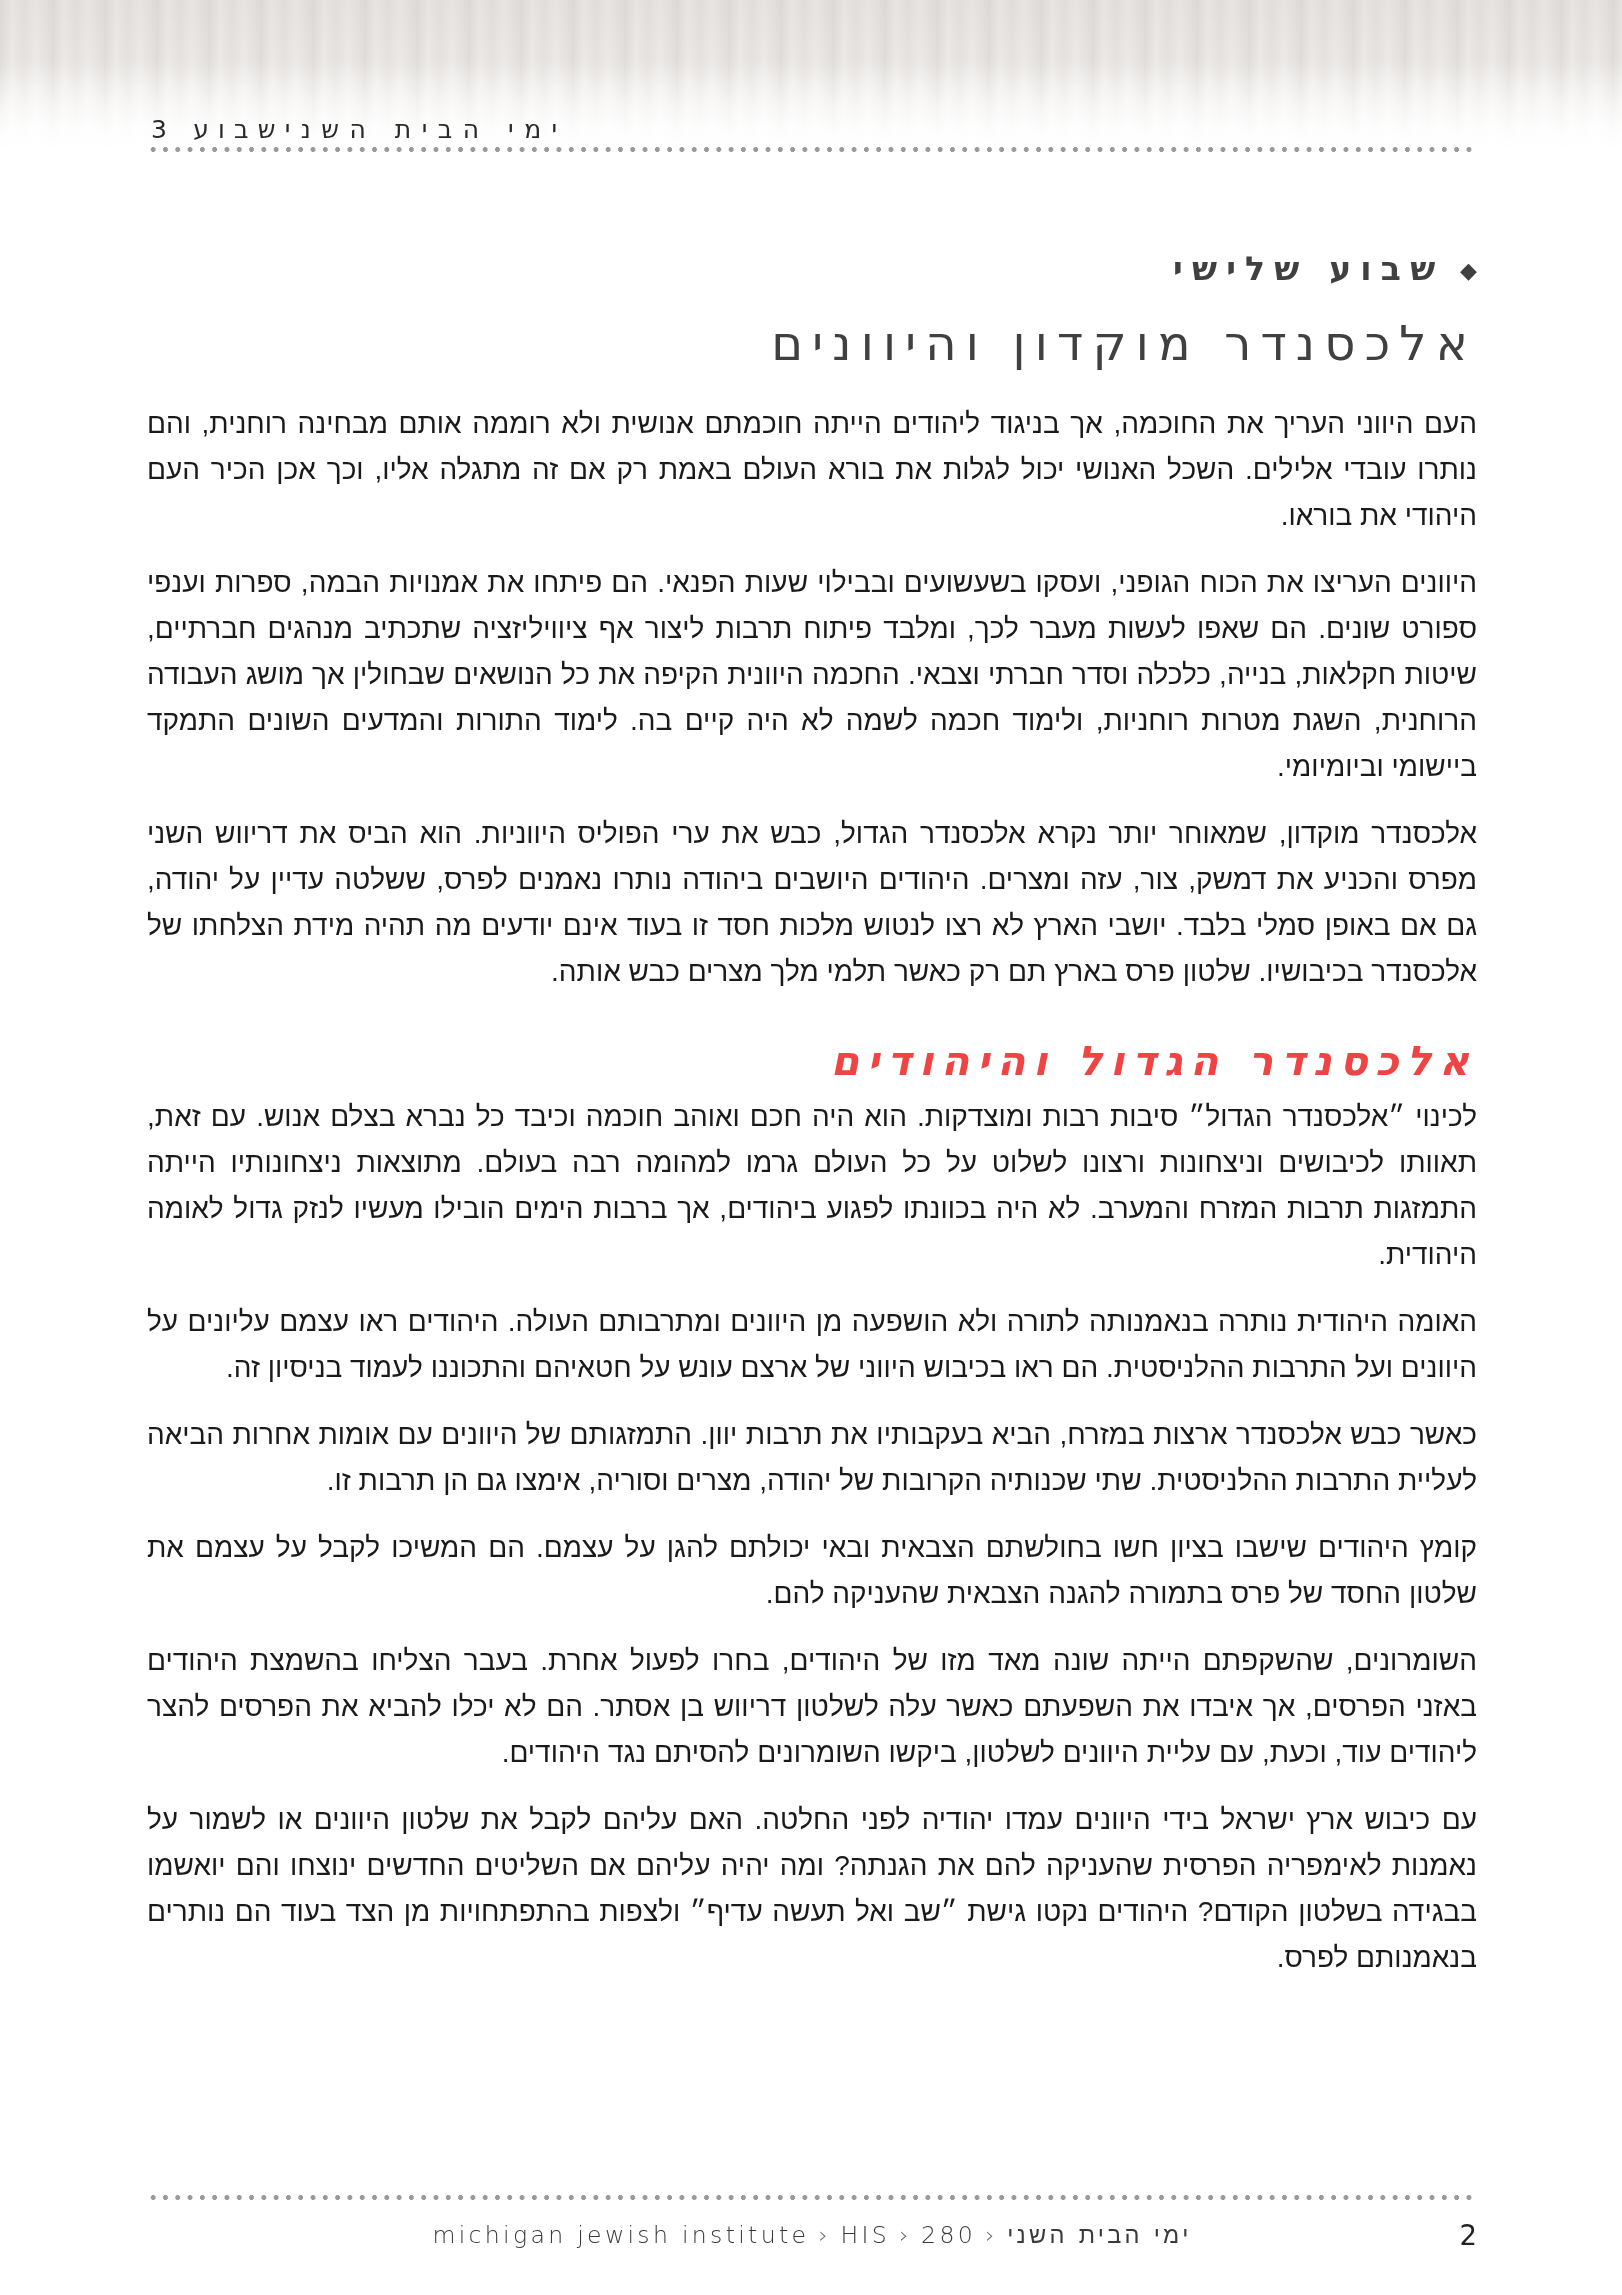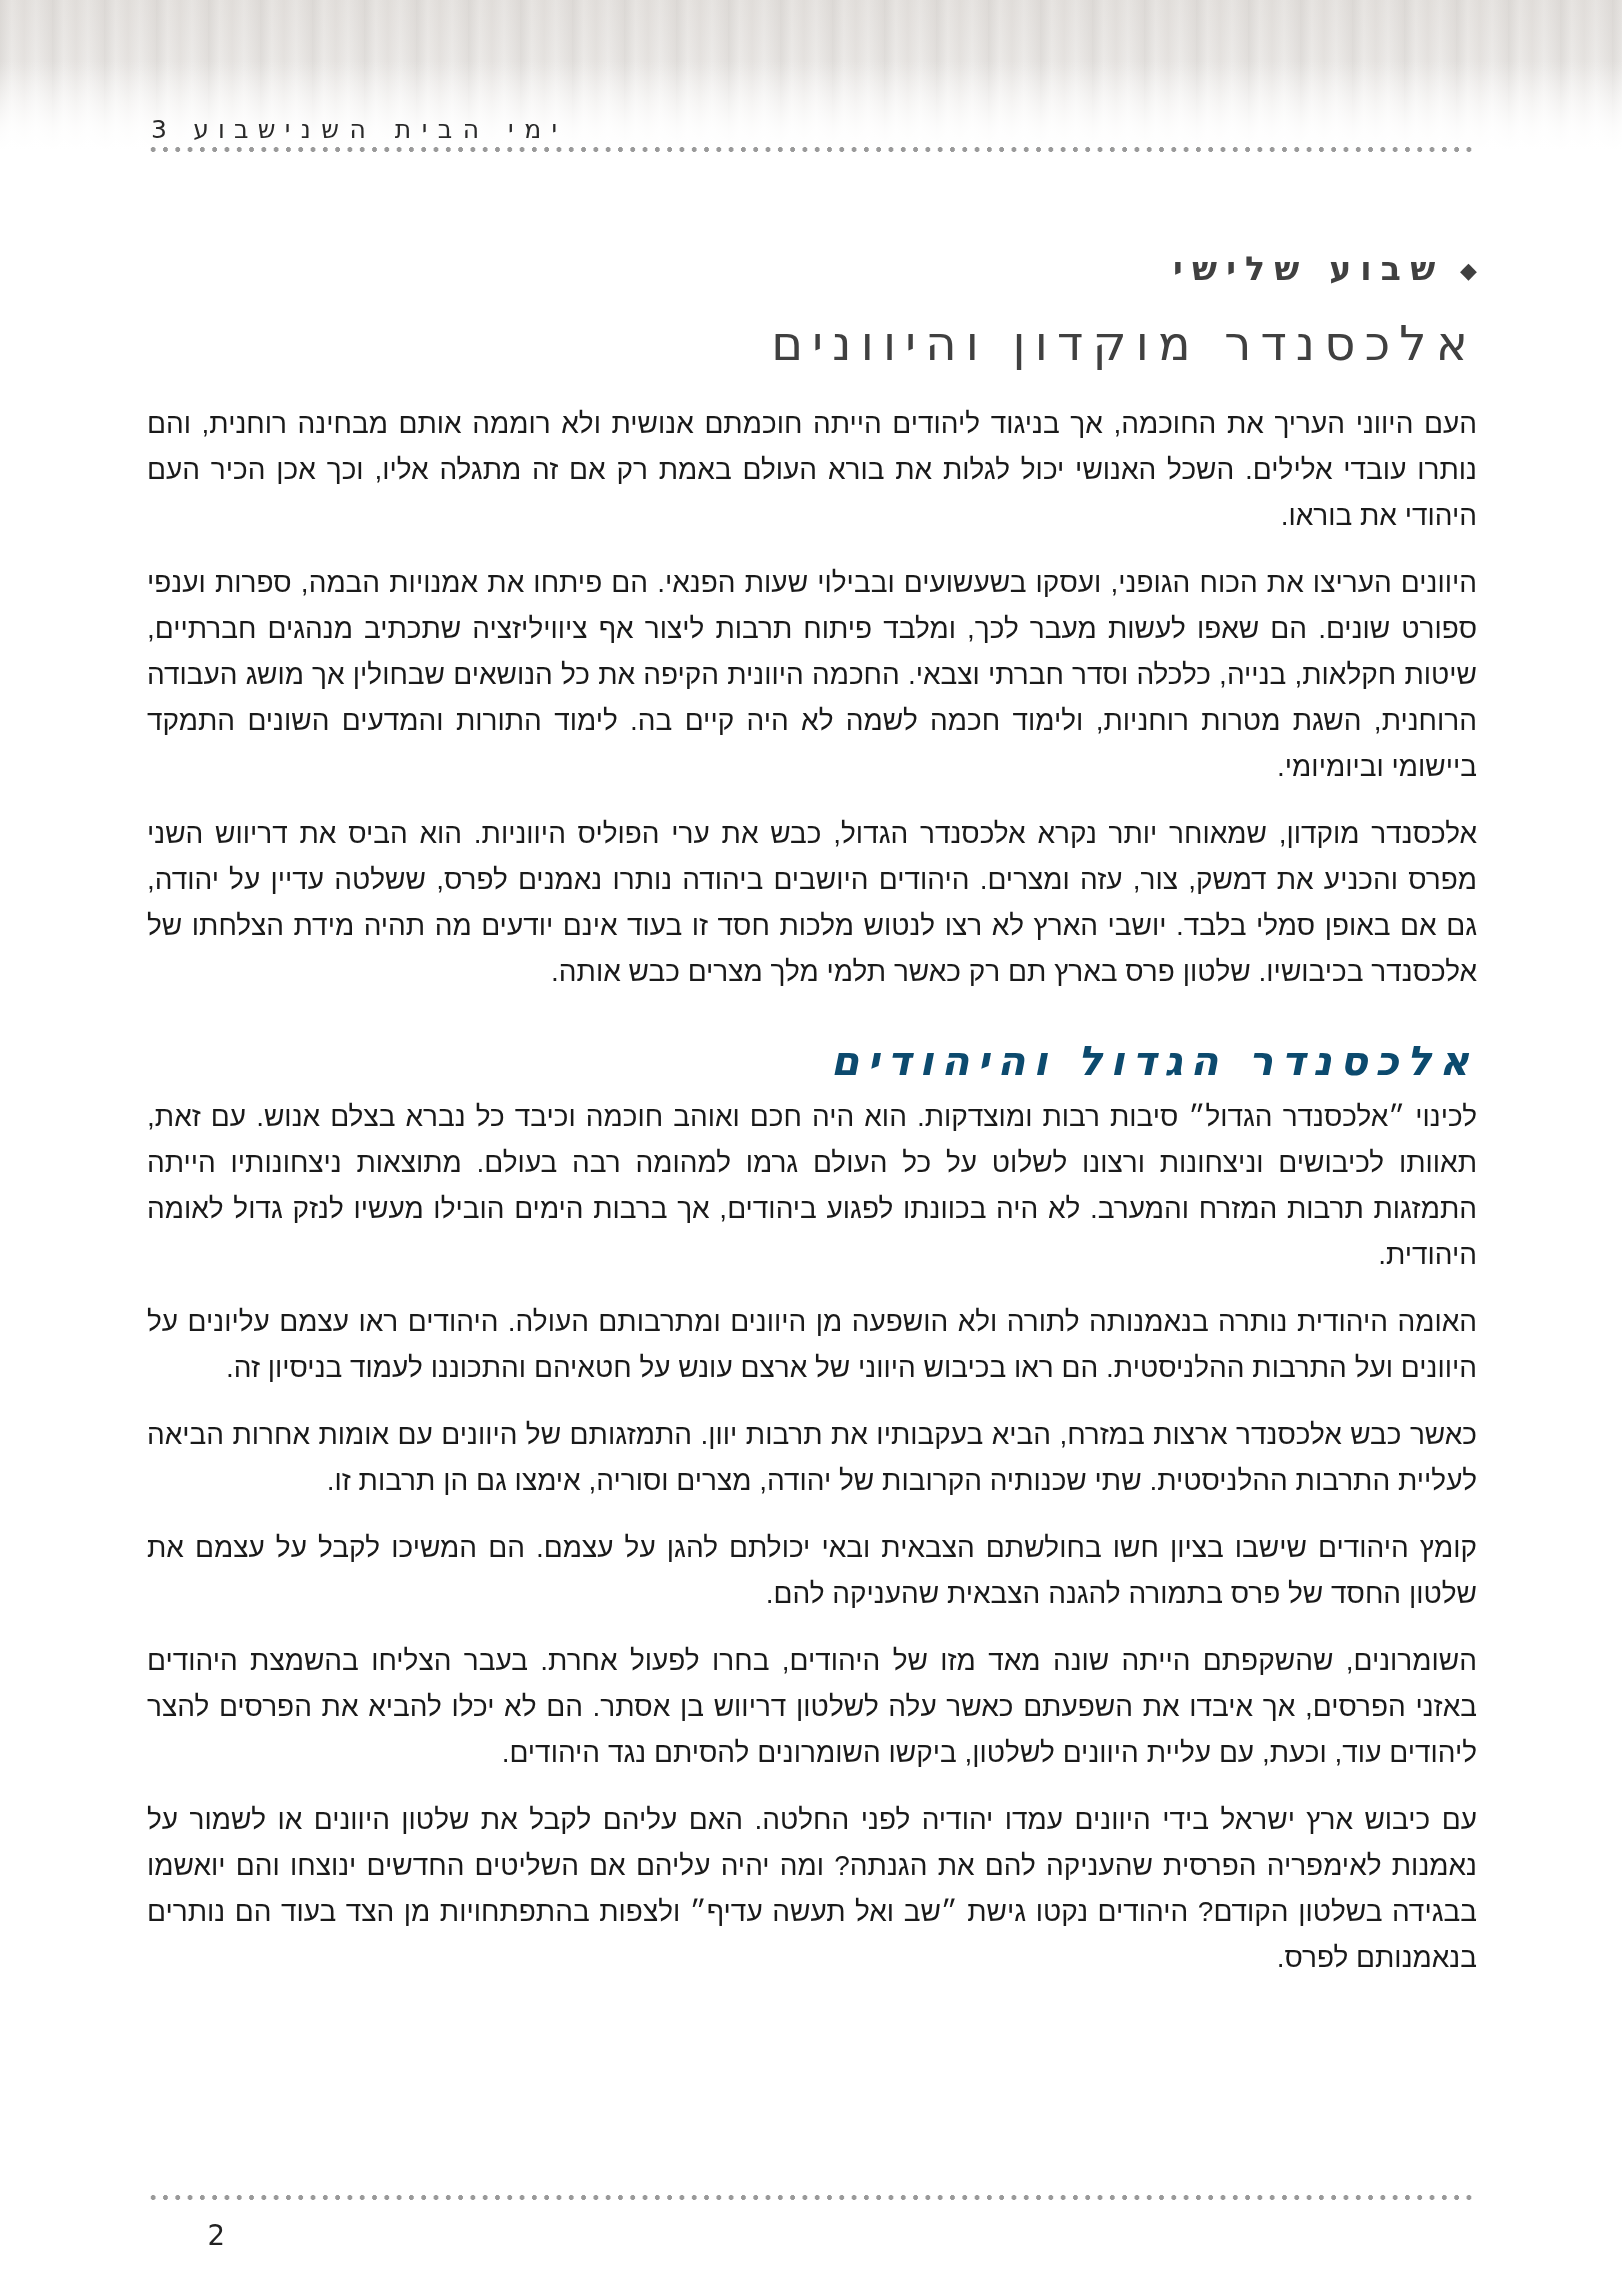--- a/index.html
+++ b/index.html
@@ -52,21 +52,21 @@
     margin: 0; height: 54px; line-height: 54px;
   }
   .kicker .diamond { font-size: 22px; margin-left: 15.7px; vertical-align: middle; letter-spacing: 0; }
   .h1 {
     font-family: "DejaVu Sans", sans-serif; font-weight: normal;
     font-size: 48px; letter-spacing: 9.2px; color: #404040;
     margin: 0; height: 79px; line-height: 79px; margin-top: 7.9px;
   }
   .h2 {
     font-family: "DejaVu Sans", sans-serif; font-weight: bold; font-style: italic;
-    font-size: 41px; letter-spacing: 7.9px; color: #0c4a6e;
+    font-size: 41px; letter-spacing: 7.9px; color: #ef4444;
     margin: 0; height: 65px; line-height: 65px;
     margin-top: 34px;
   }
   p.body {
     font-family: Liberation Sans, sans-serif;
     font-size: 28px; line-height: 46px; color: #1a1a1a;
     margin: 0 0 21px 0;
     text-align-last: right;
   }
   .footer {
@@ -113,15 +113,18 @@
   <p class="body">האומה היהודית נותרה בנאמנותה לתורה ולא הושפעה מן היוונים ומתרבותם העולה. היהודים ראו עצמם עליונים על היוונים ועל התרבות ההלניסטית. הם ראו בכיבוש היווני של ארצם עונש על חטאיהם והתכוננו לעמוד בניסיון זה.</p>
   <p class="body">כאשר כבש אלכסנדר ארצות במזרח, הביא בעקבותיו את תרבות יוון. התמזגותם של היוונים עם אומות אחרות הביאה לעליית התרבות ההלניסטית. שתי שכנותיה הקרובות של יהודה, מצרים וסוריה, אימצו גם הן תרבות זו.</p>
   <p class="body">קומץ היהודים שישבו בציון חשו בחולשתם הצבאית ובאי יכולתם להגן על עצמם. הם המשיכו לקבל על עצמם את שלטון החסד של פרס בתמורה להגנה הצבאית שהעניקה להם.</p>
   <p class="body">השומרונים, שהשקפתם הייתה שונה מאד מזו של היהודים, בחרו לפעול אחרת. בעבר הצליחו בהשמצת  היהודים באזני הפרסים, אך איבדו את השפעתם כאשר עלה לשלטון דריווש בן אסתר. הם לא יכלו להביא את הפרסים להצר ליהודים עוד, וכעת, עם עליית  היוונים לשלטון, ביקשו השומרונים להסיתם נגד היהודים.</p>
   <p class="body">עם כיבוש ארץ ישראל בידי היוונים עמדו יהודיה לפני החלטה. האם עליהם לקבל את שלטון היוונים או לשמור על נאמנות לאימפריה הפרסית שהעניקה להם את הגנתה? ומה יהיה עליהם אם השליטים החדשים ינוצחו והם יואשמו בבגידה בשלטון הקודם? היהודים נקטו גישת  ״שב ואל תעשה עדיף״ ולצפות בהתפתחויות מן הצד בעוד הם נותרים בנאמנותם לפרס.</p>
 </div>
 
 <div class="dots bottom"></div>
 <div class="footer">
   <div class="footer-spacer"></div>
+  <div class="footer-text">
+    <span>michigan jewish institute</span><span class="sep">›</span><span>HIS</span><span class="sep">›</span><span>280</span><span class="sep">›</span><span class="heb">ימי הבית השני</span>
+  </div>
   <div class="page-num">2</div>
 </div>
 
 
 </body></html>

